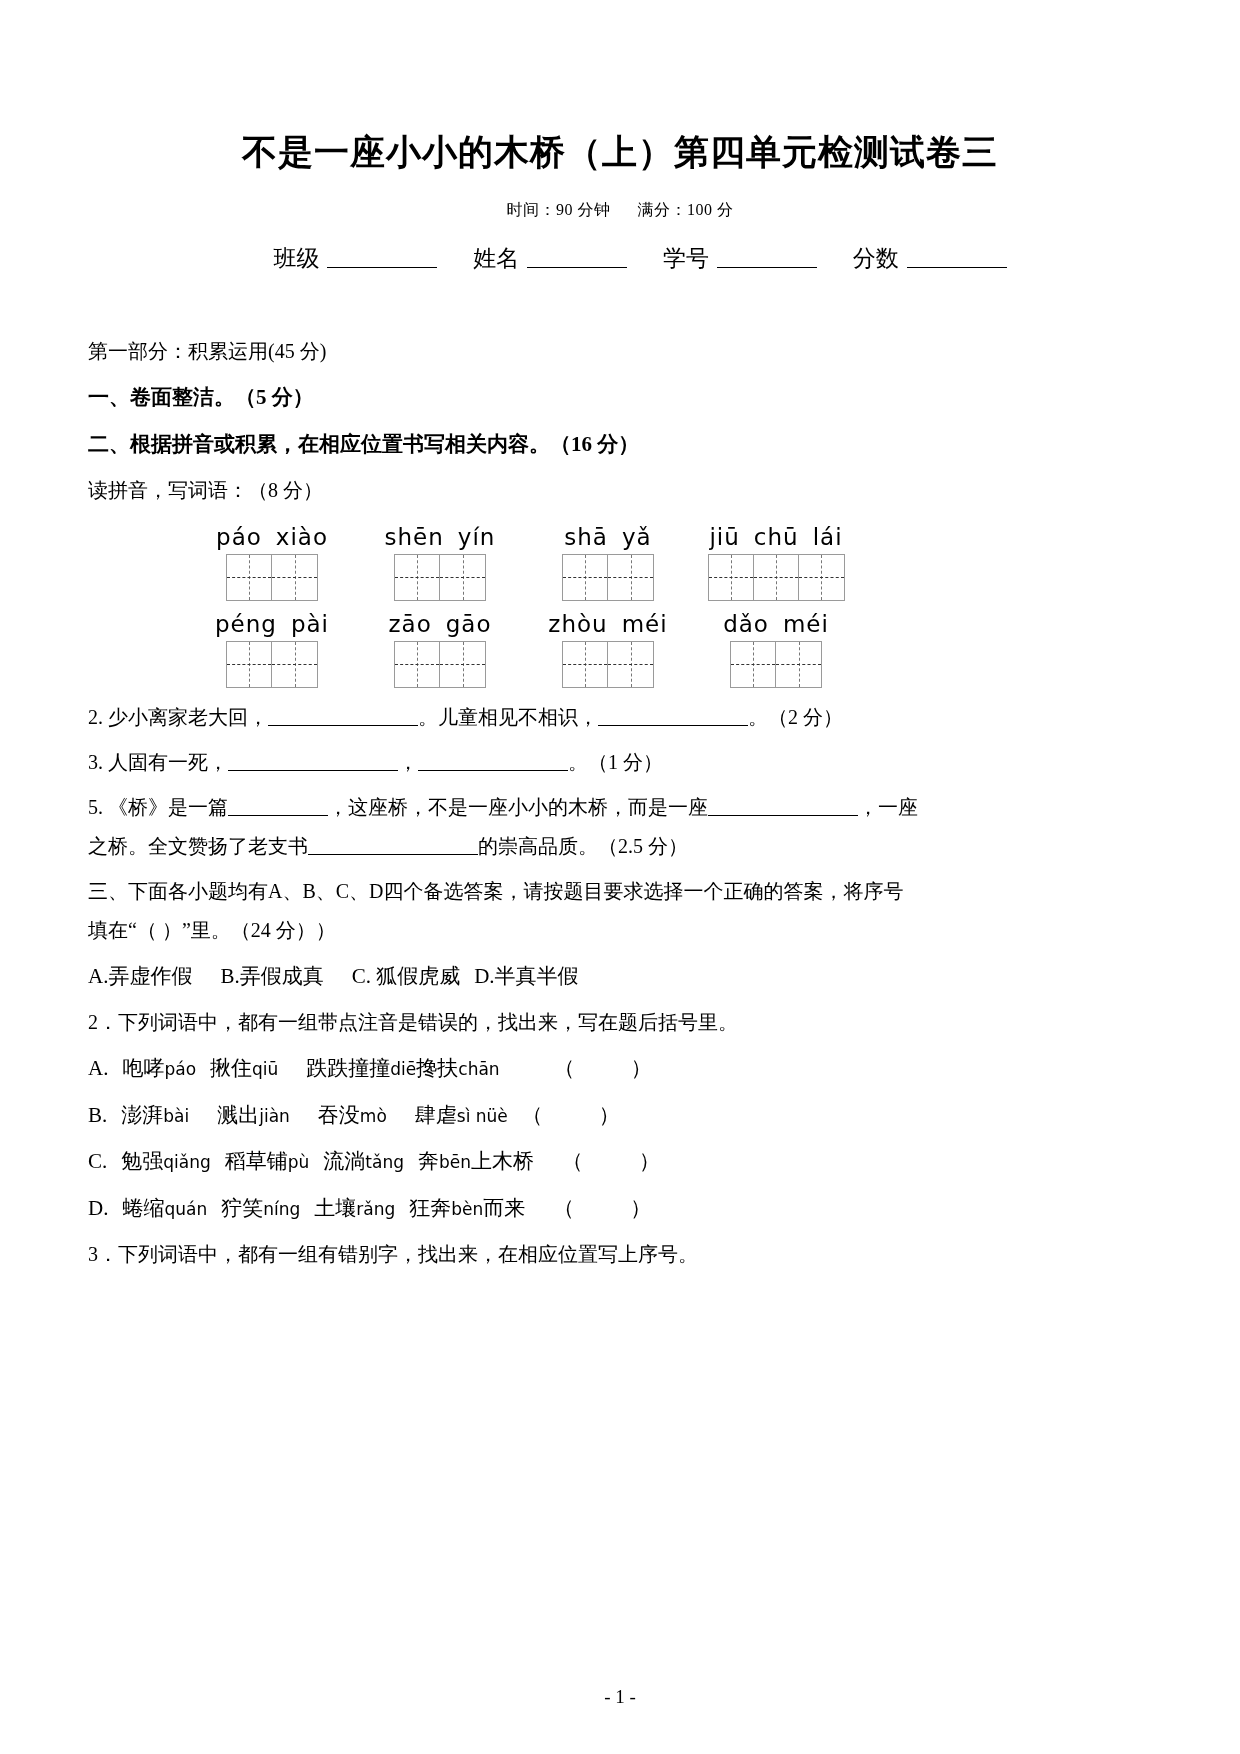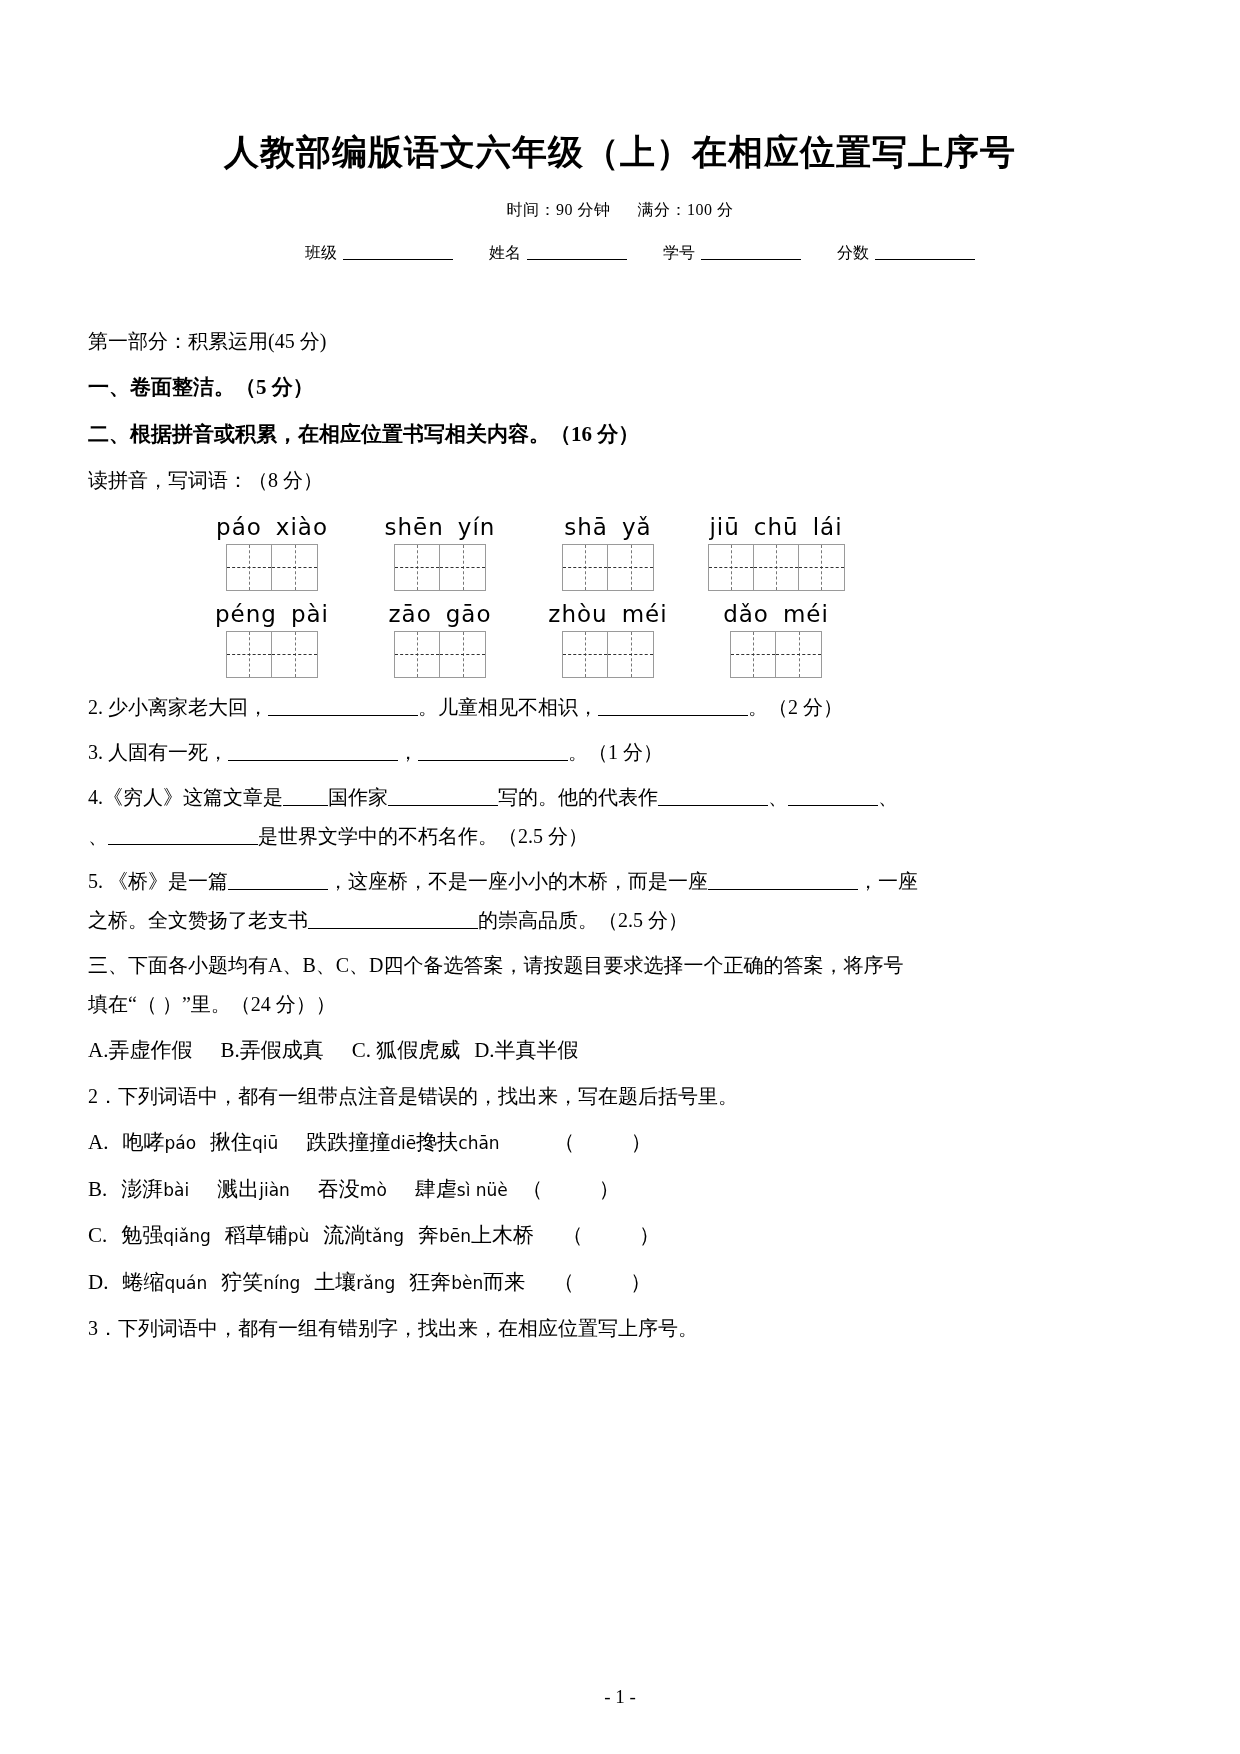--- a/index.html
+++ b/index.html
@@ -35,21 +35,21 @@
     text-align: center;
     font-size: 16px;
     margin: 0 0 22px 0;
     letter-spacing: 0.5px;
   }
   .meta-line .gap { display:inline-block; width: 18px; }
   .info-row {
     display: flex;
     justify-content: center;
     gap: 36px;
-    font-size: 16px;
+    font-size: 23px;
     margin: 0 0 58px 0;
     padding-left: 40px;
   }
   .info-item { white-space: nowrap; }
   .info-item .lbl { margin-right: 2px; }
   .u {
     display: inline-block;
     border-bottom: 1.4px solid #000;
     height: 1em;
     vertical-align: -2px;
@@ -139,21 +139,21 @@
     bottom: 46px;
     text-align: center;
     font-size: 19px;
   }
 </style>
 </head>
 <body>
 
 <div class="page">
 
-  <h1 class="doc-title">人教部编版语文六年级（上）在相应位置写上序号</h1>
+  <h1 class="doc-title">不是一座小小的木桥（上）第四单元检测试卷三</h1>
 
   <div class="meta-line">
     <span>时间：90 分钟</span>
     <span class="gap"></span>
     <span>满分：100 分</span>
   </div>
 
   <div class="info-row">
     <span class="info-item">
       <span class="lbl">班级</span>
@@ -254,23 +254,20 @@
   <p class="plain">
     <span>2.</span>
     <span>少小离家老大回，</span><span class="u u-150"></span><span>。儿童相见不相识，</span><span class="u u-150"></span><span>。（2 分）</span>
   </p>
 
   <p class="plain">
     <span>3.</span>
     <span>人固有一死，</span><span class="u u-170"></span><span>，</span><span class="u u-150"></span><span>。（1 分）</span>
   </p>
 
-  <p class="plain">
-    <span>4.</span><span>《穷人》这篇文章是</span><span class="u u-45"></span><span>国作家</span><span class="u u-110"></span><span>写的。他的代表作</span><span class="u u-110"></span><span>、</span><span class="u u-90"></span><span>、</span><br><span>、</span><span class="u u-150"></span><span>是世界文学中的不朽名作。（2.5 分）</span>
-  </p>
 
   <p class="plain">
     <span>5.</span>
     <span>《桥》是一篇</span><span class="u u-100"></span><span>，这座桥，不是一座小小的木桥，而是一座</span><span class="u u-150"></span><span>，一座</span><br><span>之桥。全文赞扬了老支书</span><span class="u u-170"></span><span>的崇高品质。（2.5 分）</span>
   </p>
 
   <p class="plain">
     <span>三、下面各小题均有A、B、C、D四个备选答案，请按题目要求选择一个正确的答案，将序号</span><br><span>填在“（      ）”里。（24 分））</span>
   </p>
 

